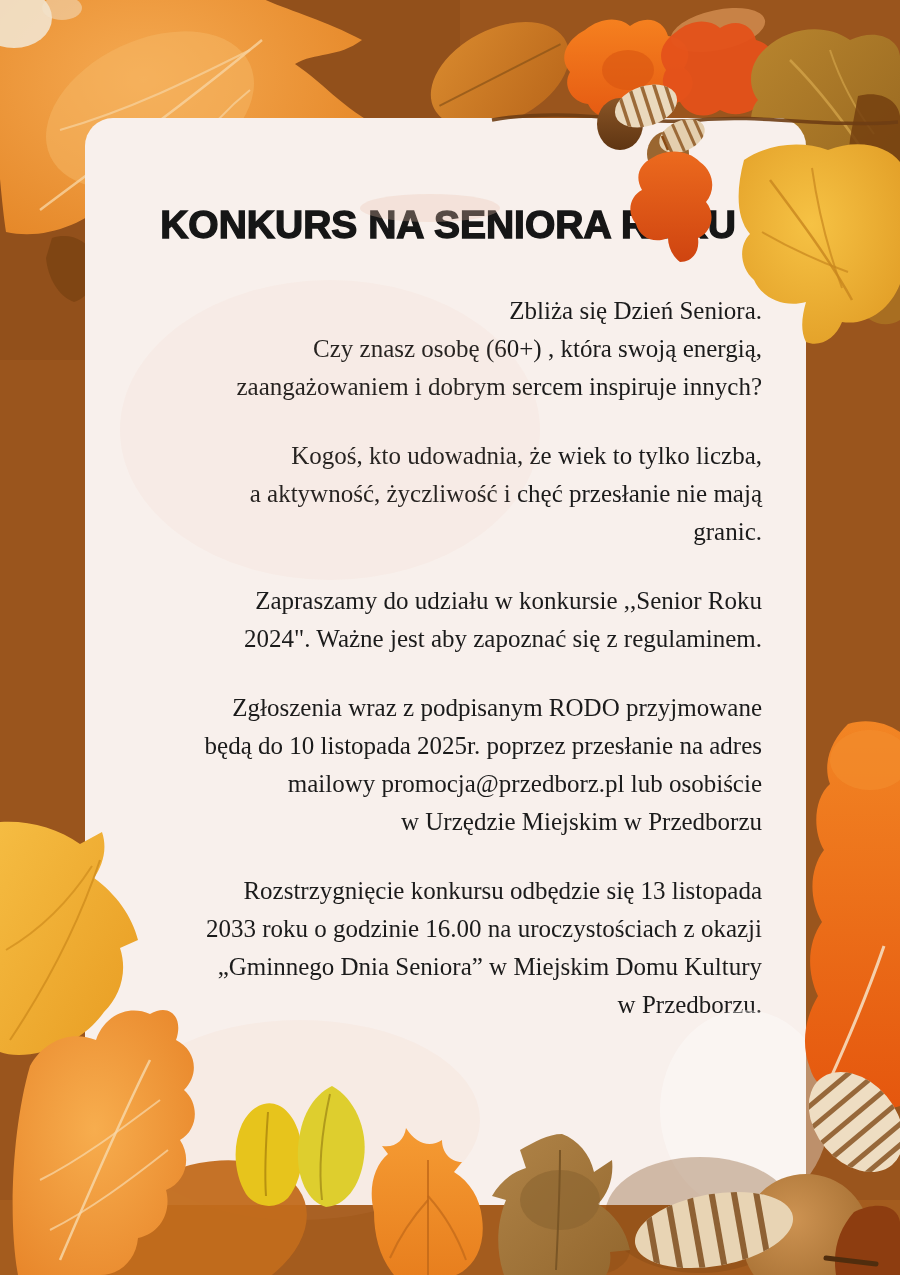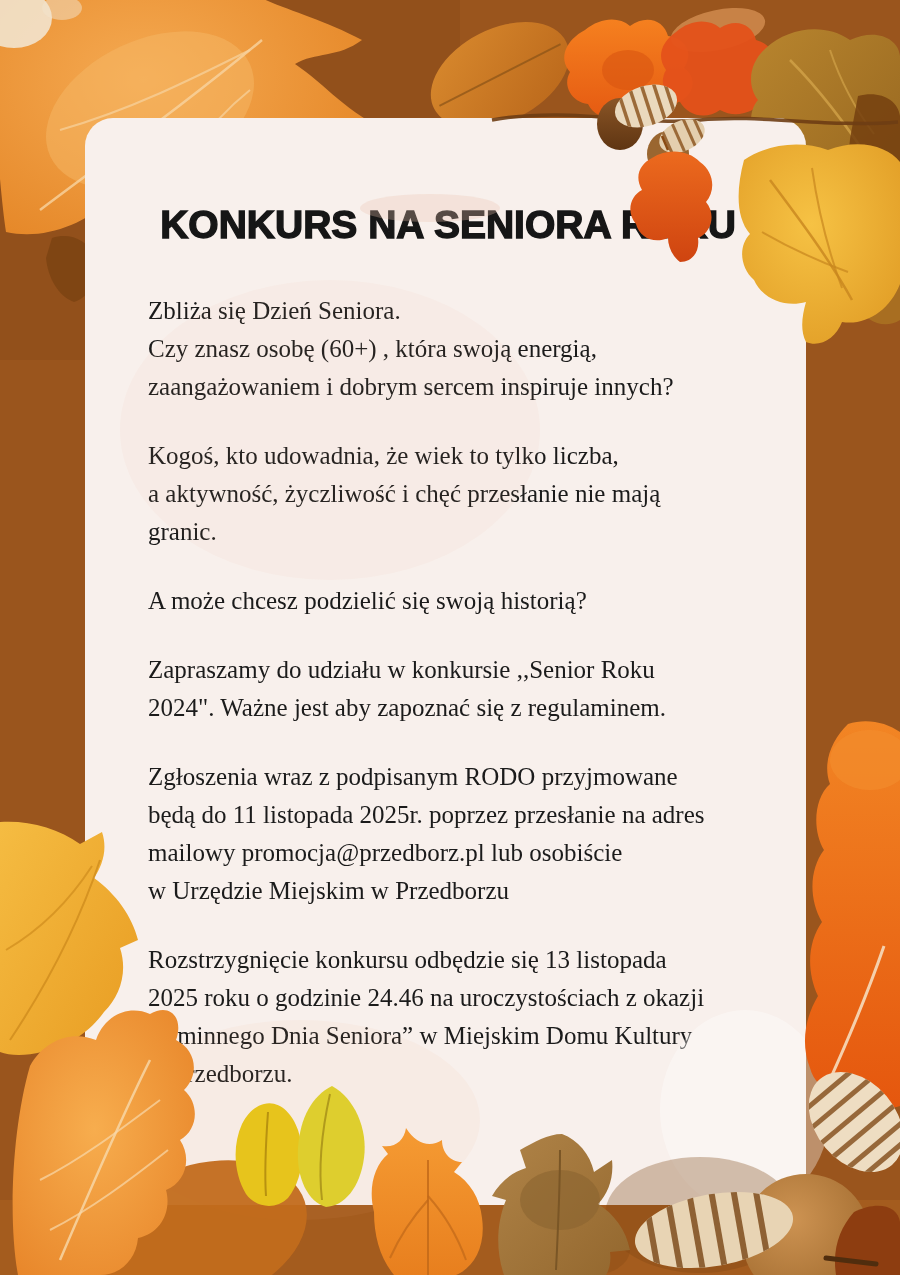--- a/index.html
+++ b/index.html
@@ -27,20 +27,21 @@
     -webkit-text-stroke:1.4px var(--title-color,#161616);
     text-align:center;
     white-space:nowrap;
   }
   .card p{
     font-family:"Liberation Serif",serif;
     font-size:25px;line-height:38px;
     color:var(--body-text,#1b1b1b);
     margin:0 0 31px;
     white-space:pre-line;
+    text-align:right;
   }
 </style>
 </head>
 <body>
 
 <svg class="decor back" viewBox="0 0 900 1275" aria-hidden="true">
   <defs>
     <radialGradient id="gBigLeaf" cx="40%" cy="40%" r="75%">
       <stop offset="0%" stop-color="#f5aa52"></stop>
         <stop offset="100%" stop-color="#e2801f"></stop>
@@ -98,29 +99,28 @@
 
 <div class="card">
   <h1>KONKURS NA SENIORA ROKU</h1>
   <div>
     <p>Zbliża się Dzień Seniora.
 Czy znasz osobę (60+) , która swoją energią,
 zaangażowaniem i dobrym sercem inspiruje innych?</p>
     <p>Kogoś, kto udowadnia, że wiek to tylko liczba,
 a aktywność, życzliwość i chęć przesłanie nie mają
 granic.</p>
-    <p>A może chcesz podzielić się swoją historią?</p>
     <p>Zapraszamy do udziału w konkursie ,,Senior Roku
 2024". Ważne jest aby zapoznać się z regulaminem.</p>
     <p>Zgłoszenia wraz z podpisanym RODO przyjmowane
-będą do 11 listopada 2025r. poprzez przesłanie na adres
+będą do 10 listopada 2025r. poprzez przesłanie na adres
 mailowy promocja@przedborz.pl lub osobiście
 w Urzędzie Miejskim w Przedborzu</p>
     <p>Rozstrzygnięcie konkursu odbędzie się 13 listopada
-2025 roku o godzinie 24.46 na uroczystościach z okazji
+2033 roku o godzinie 16.00 na uroczystościach z okazji
 „Gminnego Dnia Seniora” w Miejskim Domu Kultury
 w Przedborzu.</p>
   </div>
 </div>
 
 <svg class="decor front" viewBox="0 0 900 1275" aria-hidden="true">
   <defs>
     <radialGradient id="gGold" cx="45%" cy="40%" r="75%">
       <stop offset="0%" stop-color="#f6c244"></stop>
         <stop offset="100%" stop-color="#e09b24"></stop>

